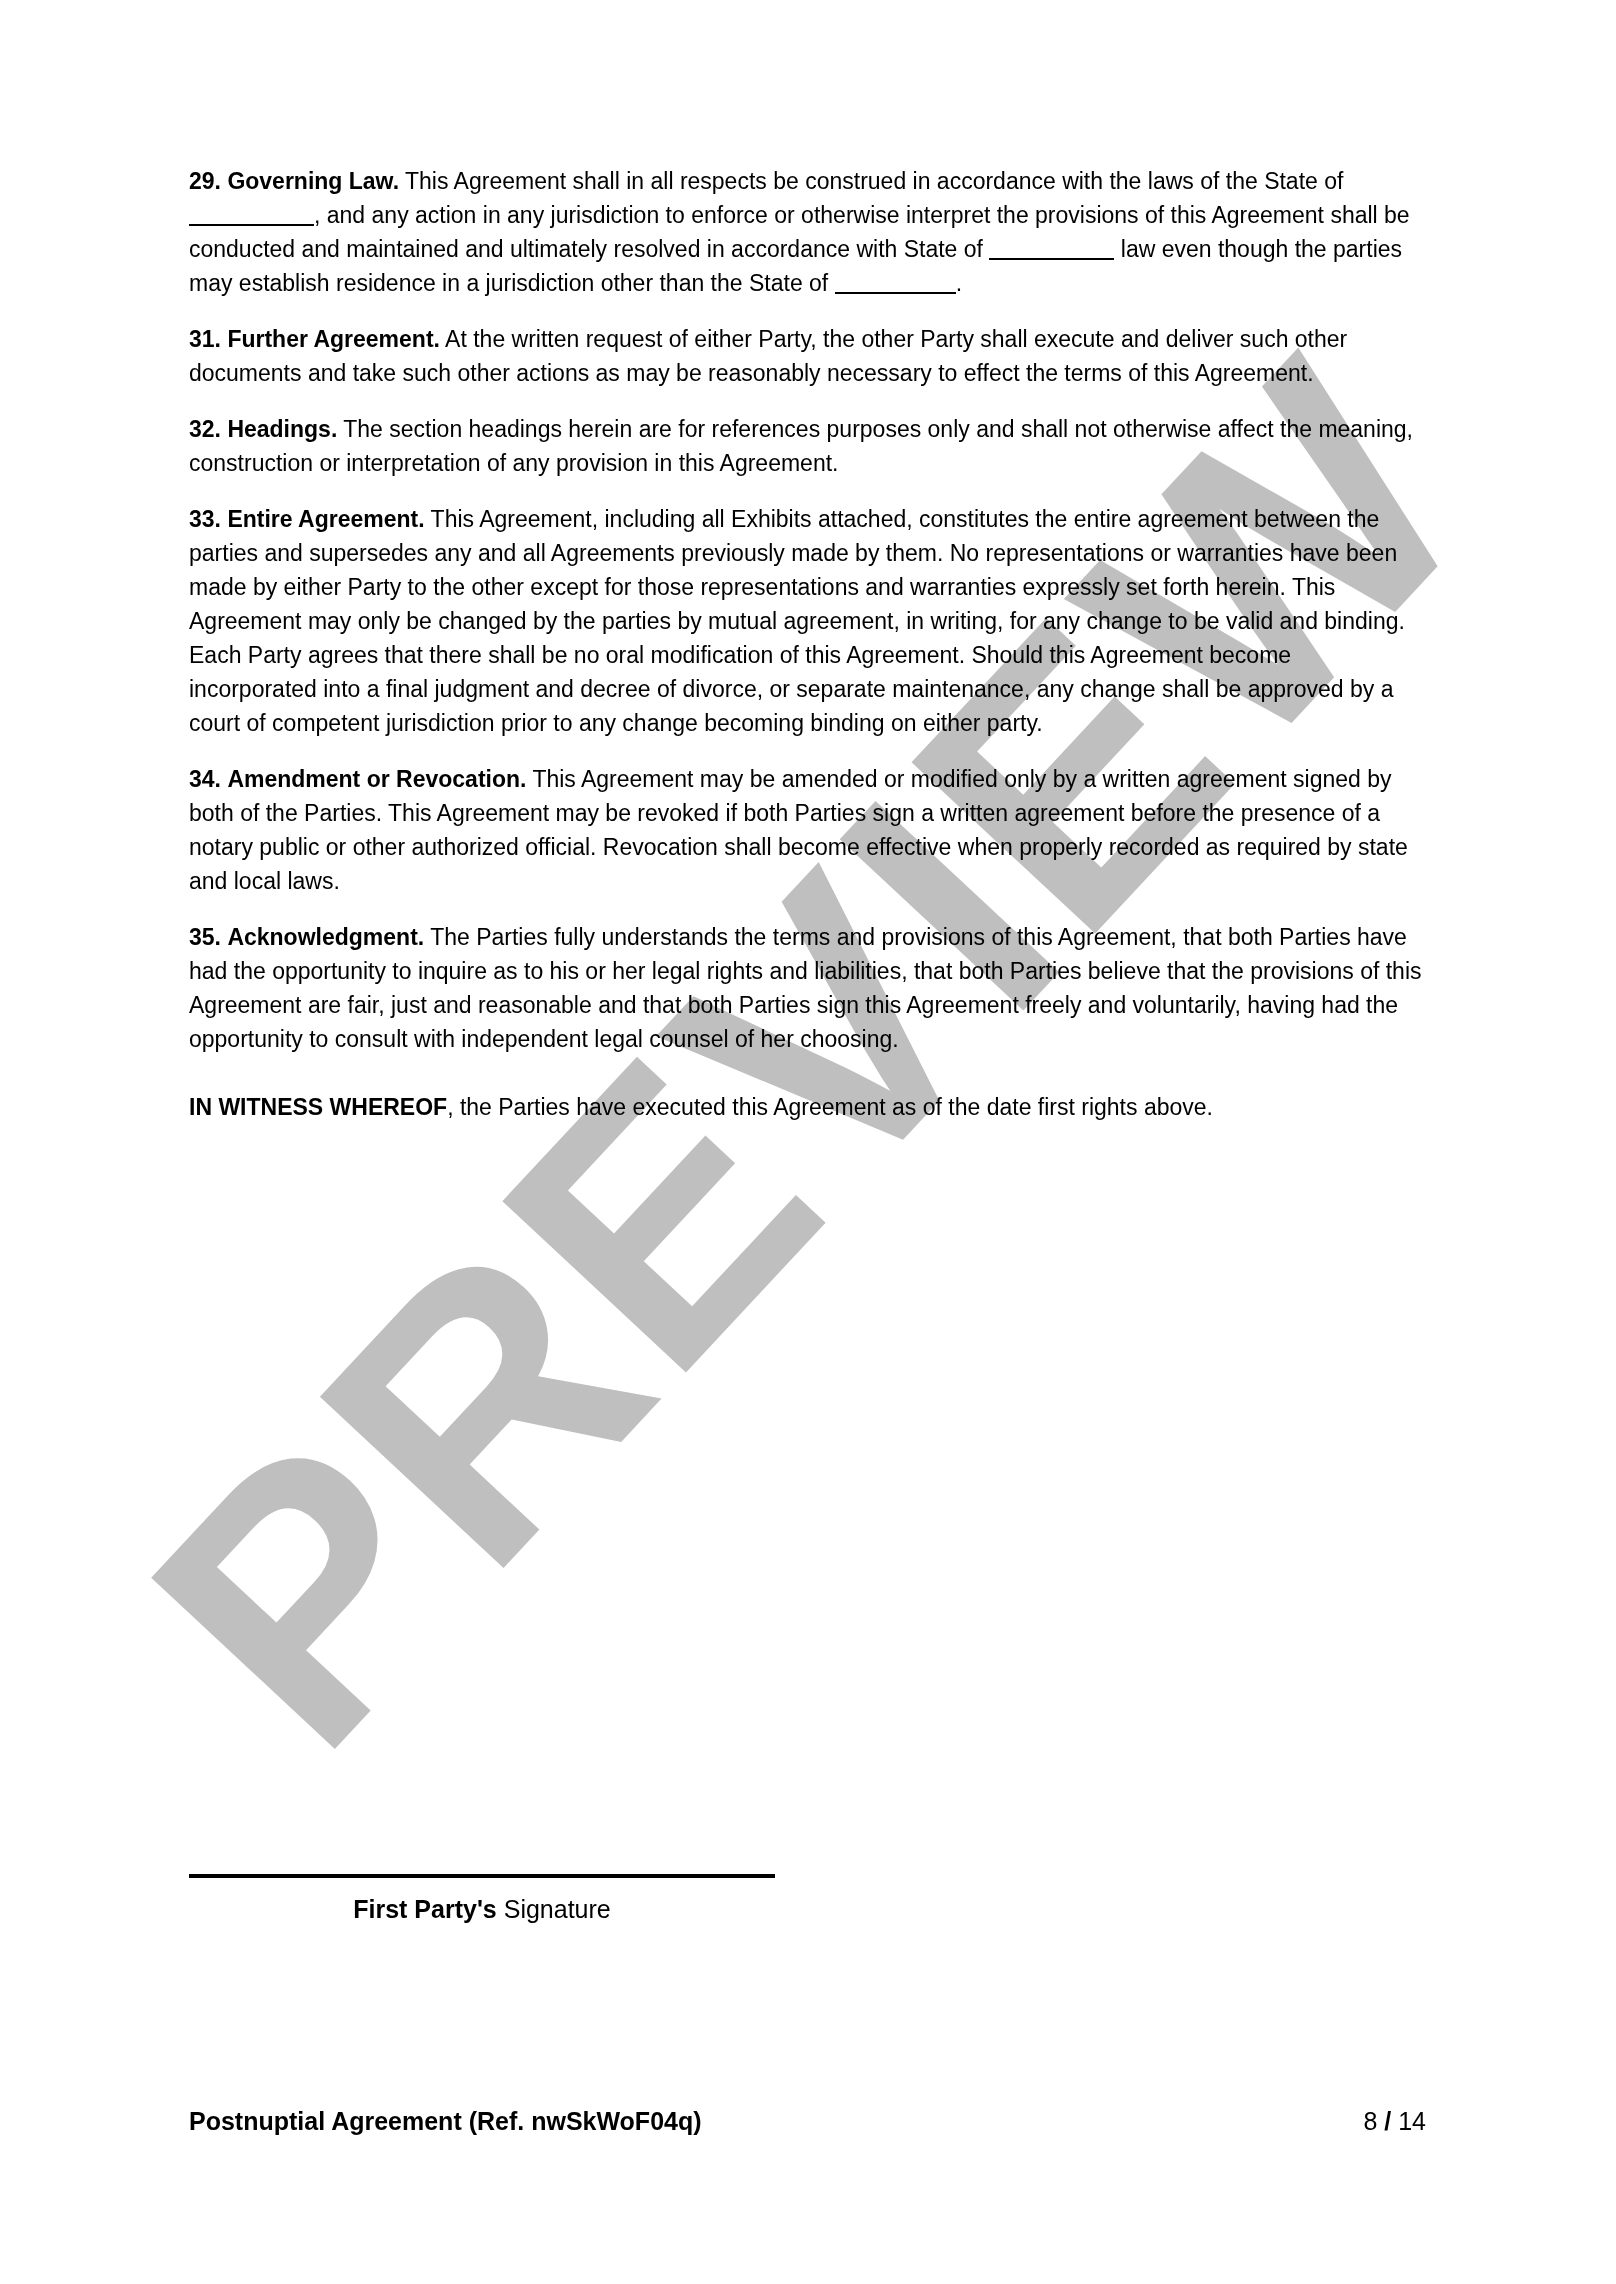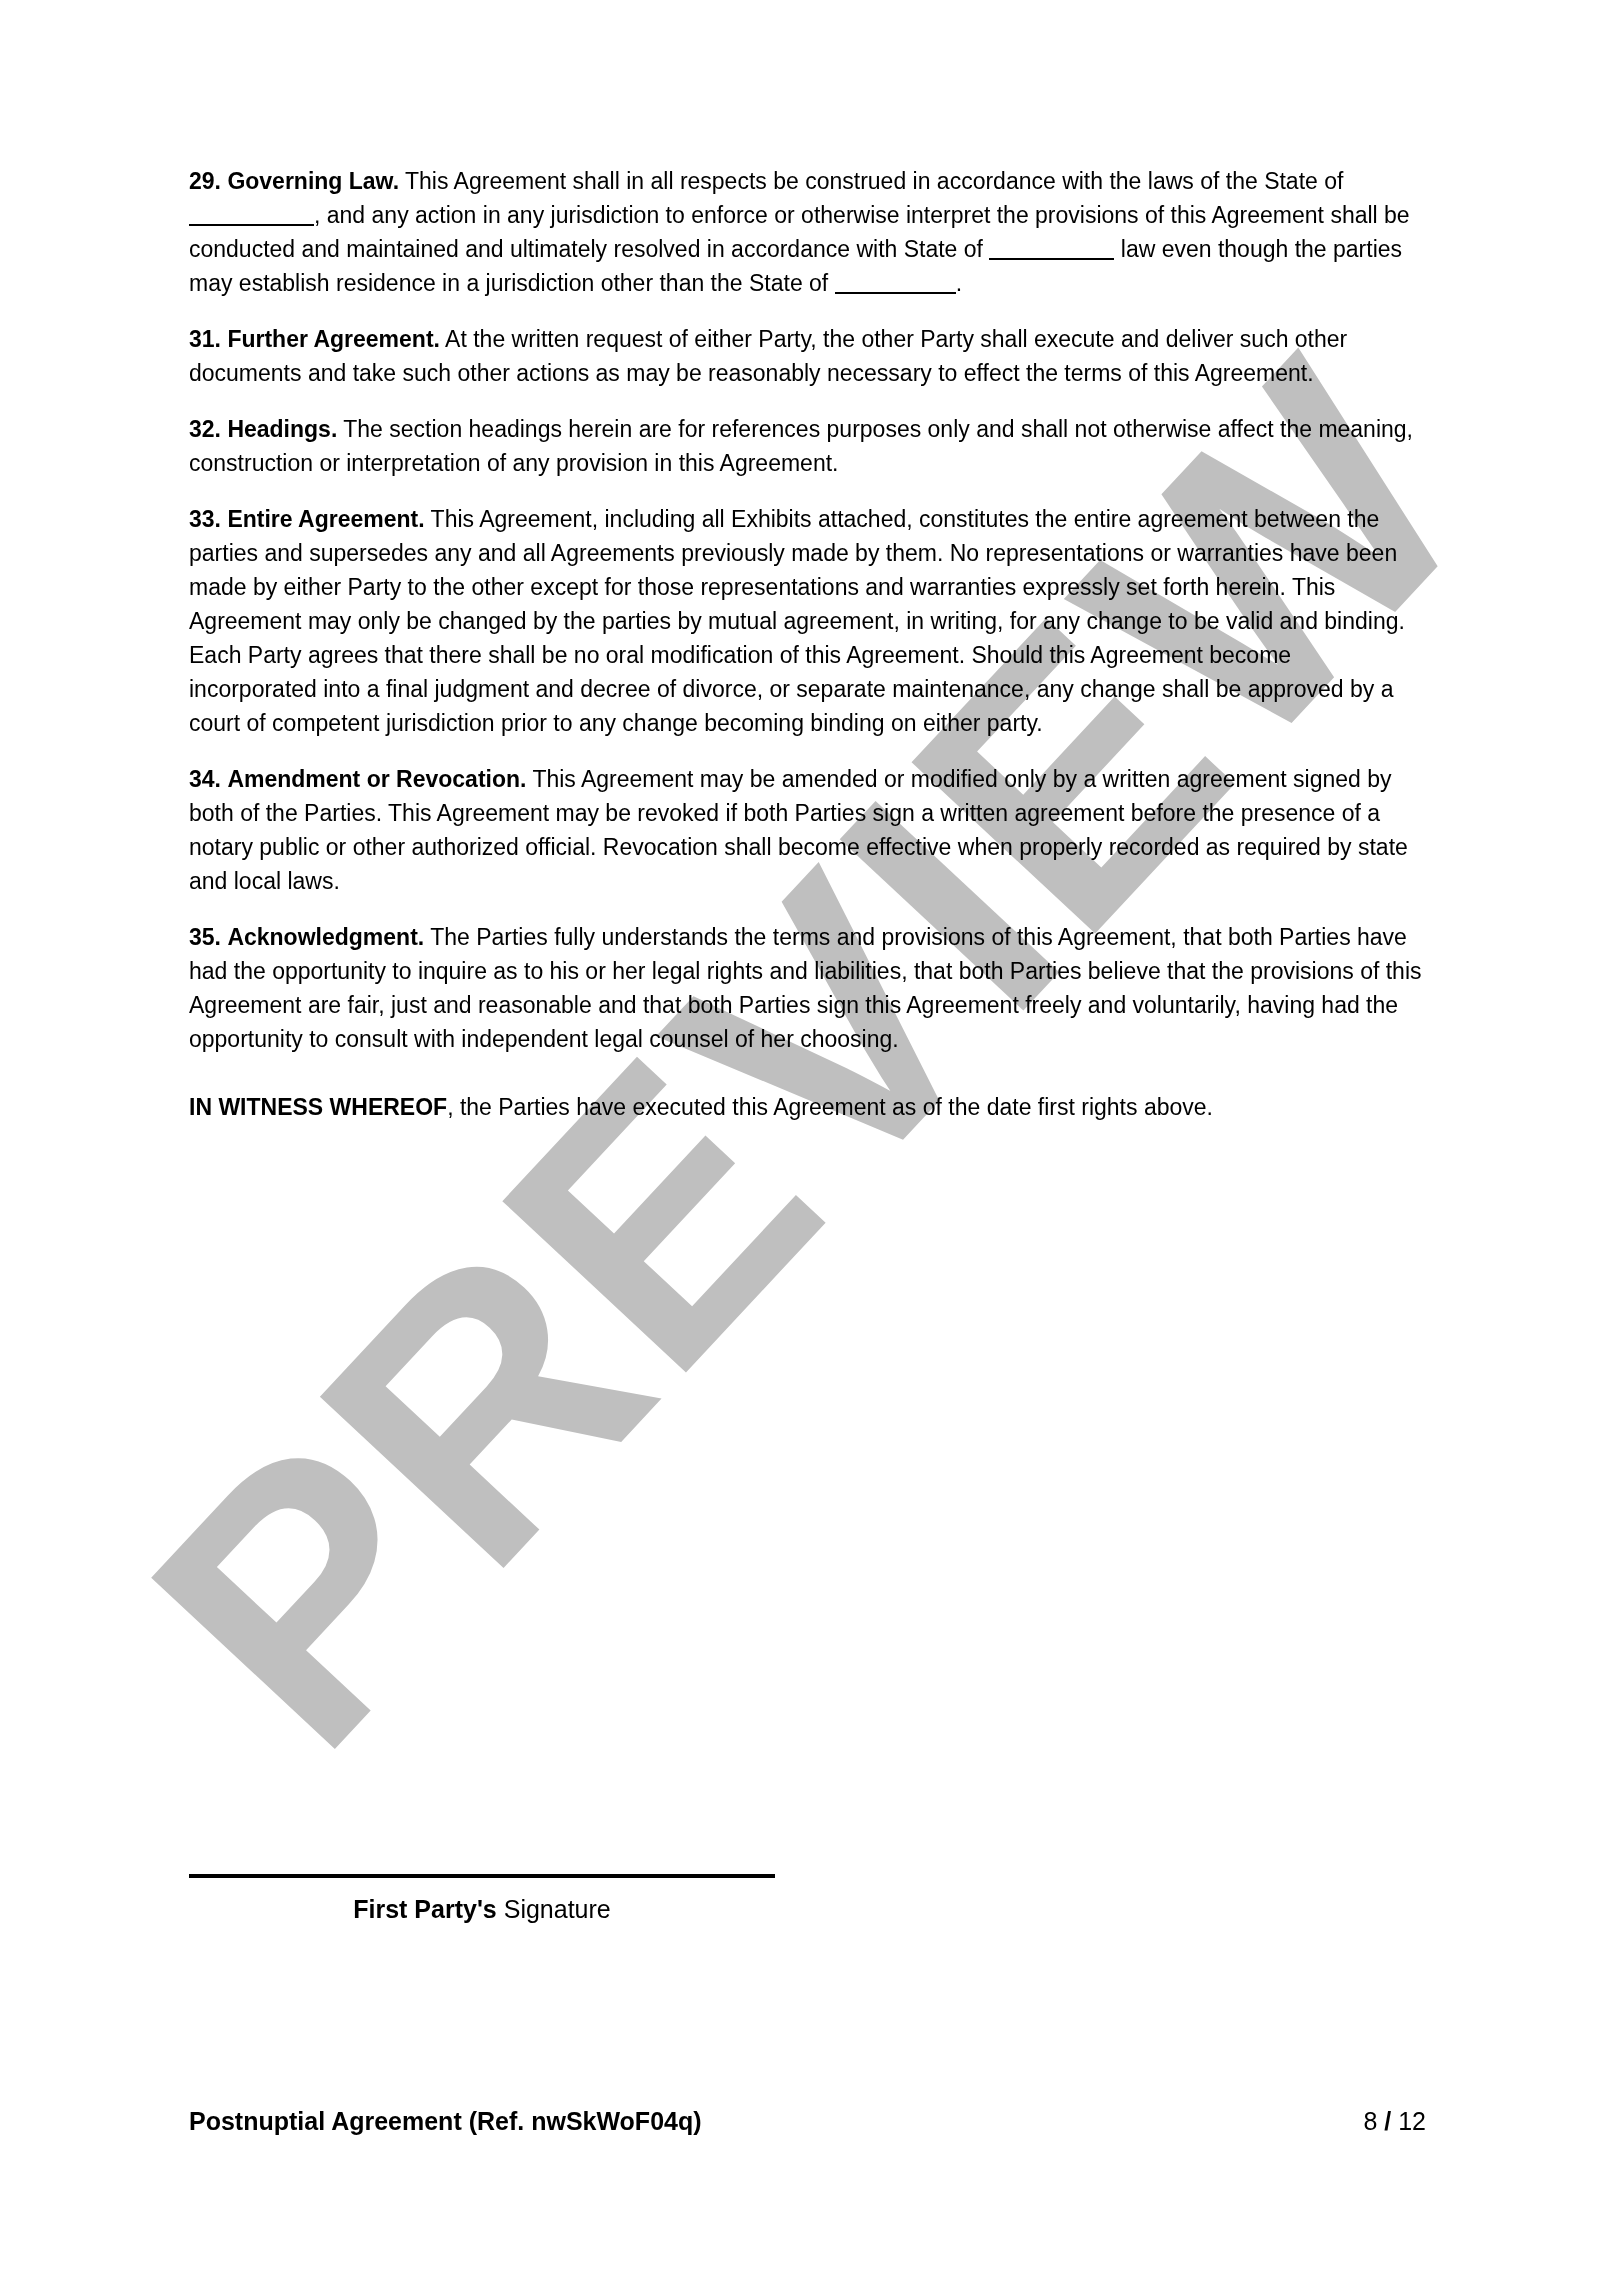--- a/index.html
+++ b/index.html
@@ -175,17 +175,17 @@
     <div class="sign-col">
       <div class="sign-line"></div>
       <div class="sign-label">
         <span class="b">First Party's</span><span> Signature</span>
       </div>
     </div>
   </div>
 
   <div class="footer">
     <div class="footer-left">Postnuptial Agreement (Ref. nwSkWoF04q)</div>
-    <div class="footer-right"><span>8 </span><span class="sep">/</span><span> 12</span></div>
+    <div class="footer-right"><span>8 </span><span class="sep">/</span><span> 14</span></div>
   </div>
 
 </div>
 
 
 </body></html>

